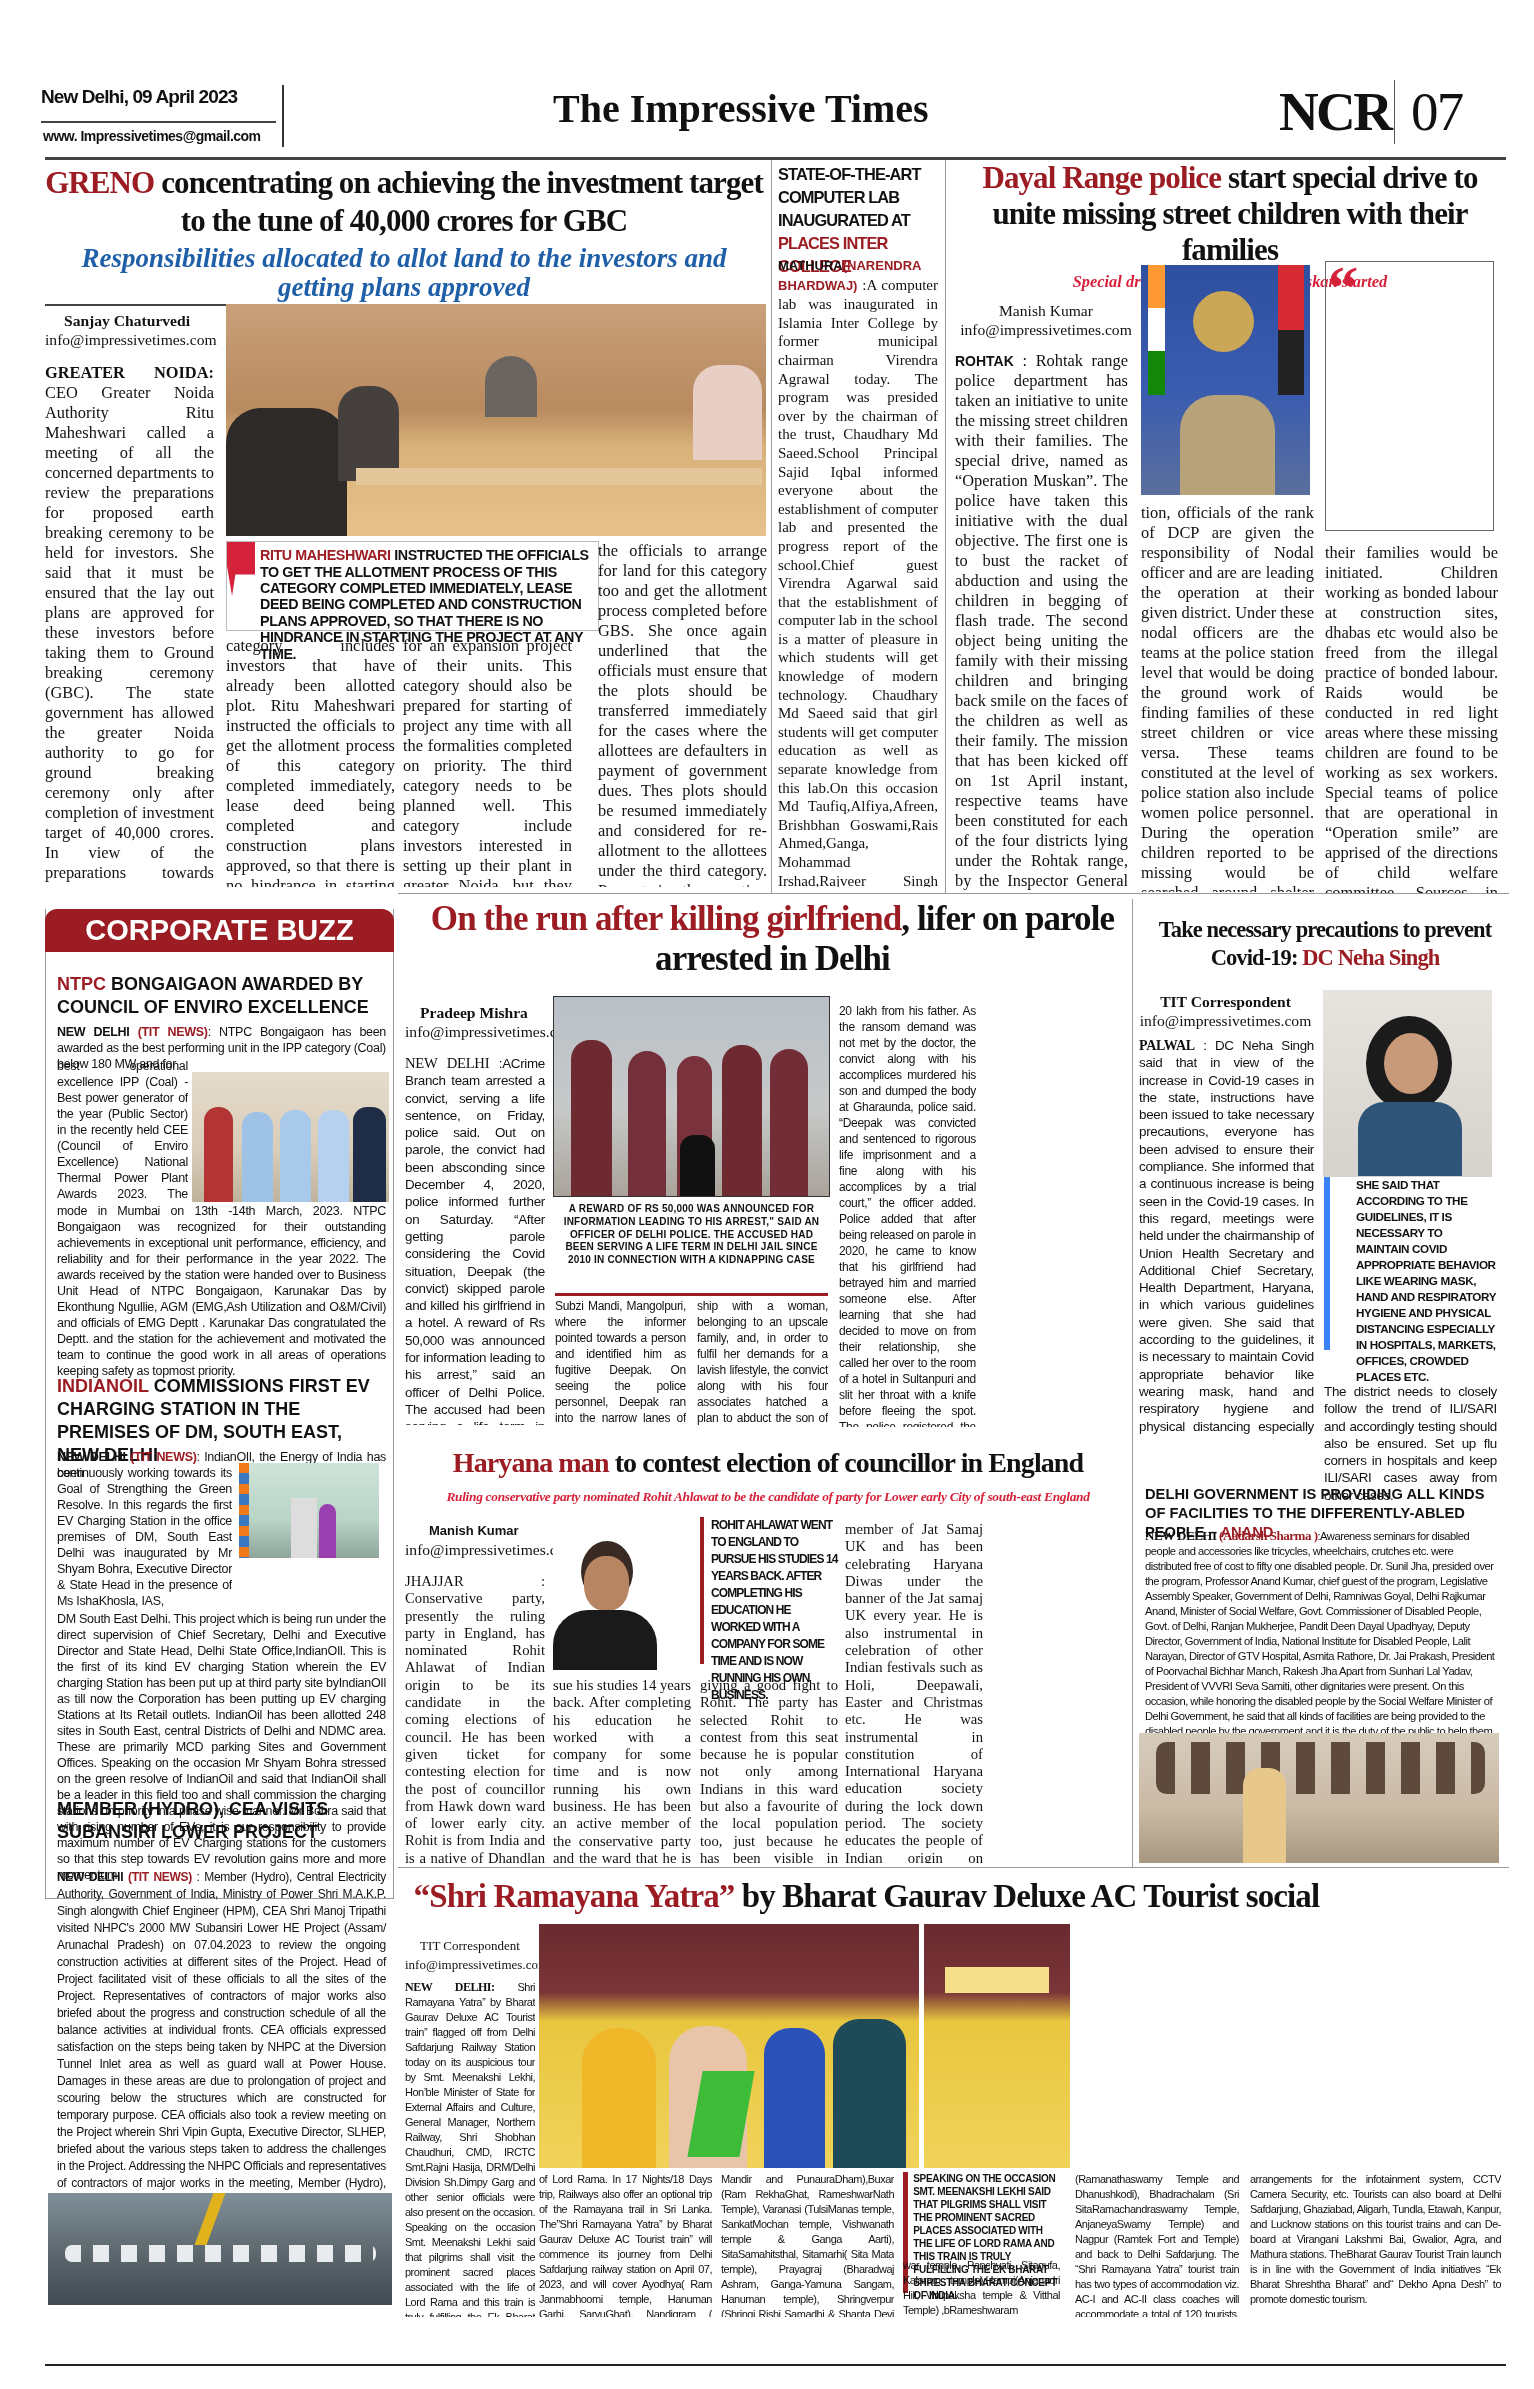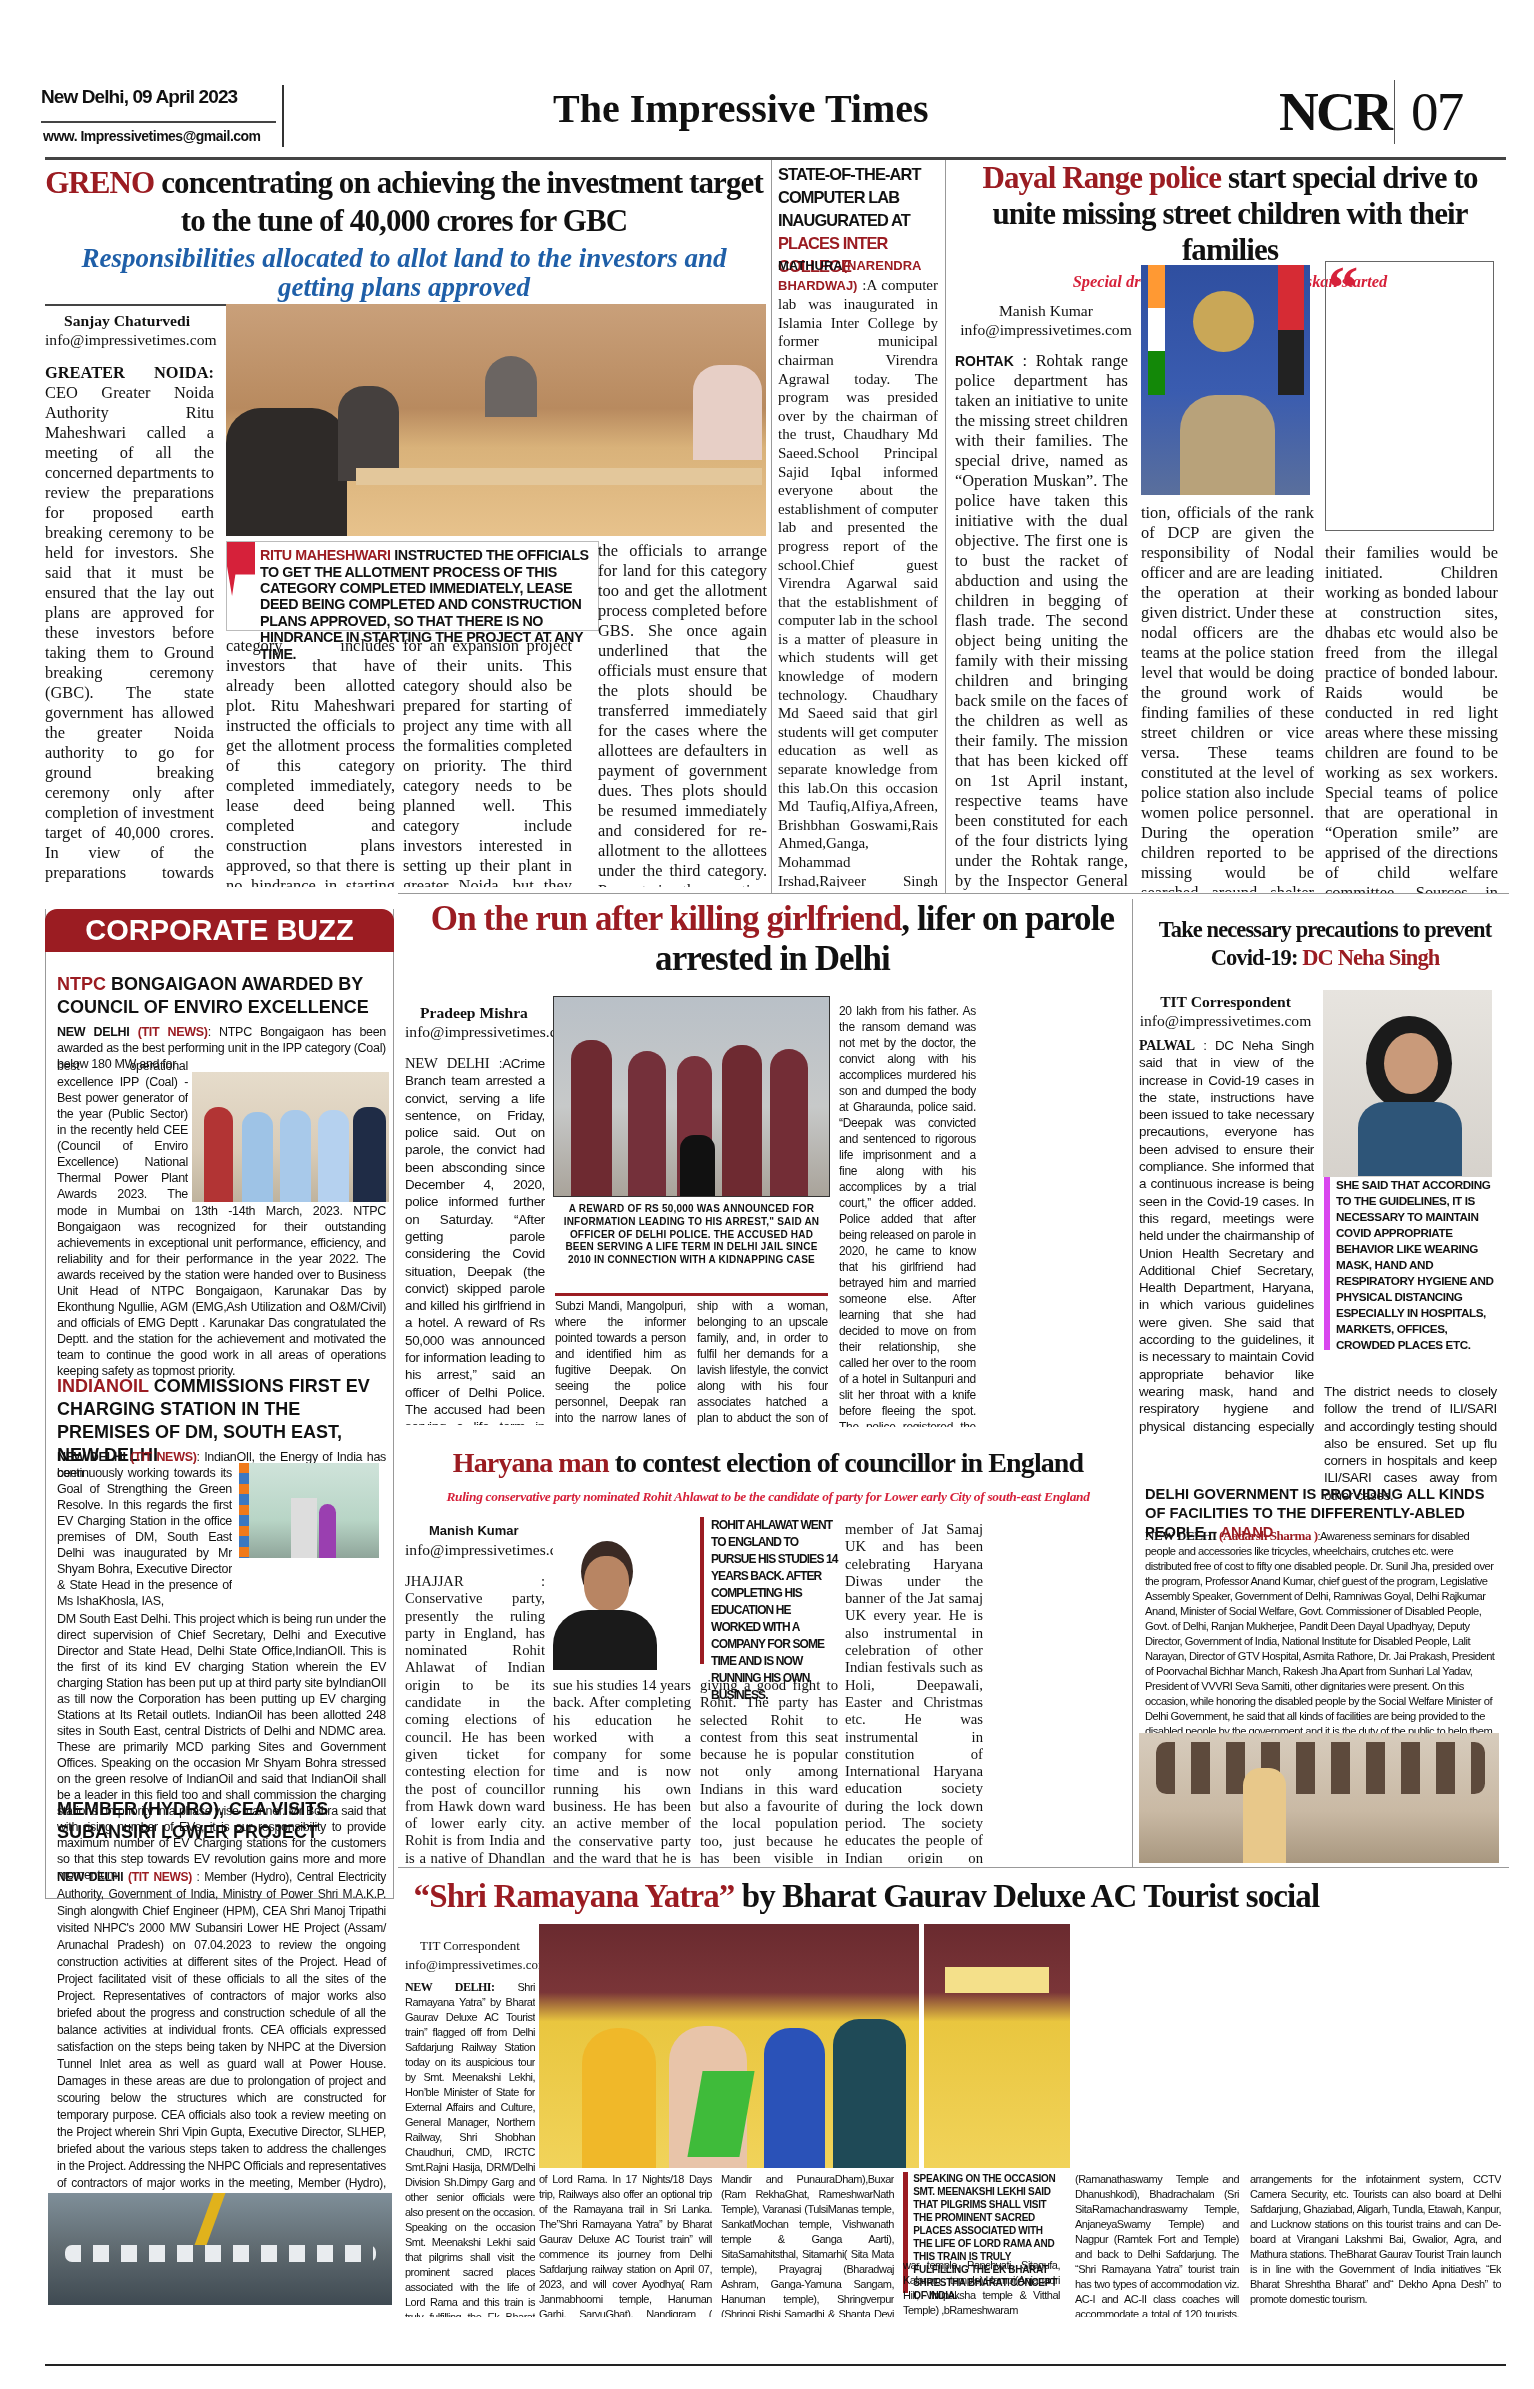--- a/index.html
+++ b/index.html
@@ -174,21 +174,21 @@
   <span>info@impressivetimes.com</span>
 </div>
 <div class="abs txt-n" style="left:1139px;top:1037px;width:175px;height:398px;overflow:hidden;">
   <b class="serif" style="font-size:14px;">PALWAL</b><span> : DC Neha Singh said that in view of the increase in Covid-19 cases in the state, instructions have been issued to take necessary precautions, everyone has been advised to ensure their compliance. She informed that a continuous increase is being seen in the Covid-19 cases. In this regard, meetings were held under the chairmanship of Union Health Secretary and Additional Chief Secretary, Health Department, Haryana, in which various guidelines were given. She said that according to the guidelines, it is necessary to maintain Covid appropriate behavior like wearing mask, hand and respiratory hygiene and physical distancing especially in hospitals, markets, offices, crowded places etc. Apart from this, the person who came in contact with the COVID-19 positive case should follow the COVID appropriate behavior and should also ensure his/her testing.</span>
 </div>
 <div class="photo" style="left:1323px;top:990px;width:169px;height:187px;background:linear-gradient(180deg,#e7e4df 0%,#d6d2cc 100%);">
   <div style="position:absolute;left:43px;top:26px;width:86px;height:95px;border-radius:50%;background:#1b1b1b;"></div>
   <div style="position:absolute;left:61px;top:43px;width:54px;height:61px;border-radius:50%;background:#c99a7a;"></div>
   <div style="position:absolute;left:35px;top:112px;width:104px;height:74px;background:#2e5578;border-radius:26px 26px 0 0;"></div>
 </div>
-<div class="abs" style="left:1324px;top:1177px;width:173px;height:173px;border-left:6px solid #d946ef;padding-left:6px;">
+<div class="abs" style="left:1324px;top:1177px;width:173px;height:173px;border-left:6px solid #3b82f6;padding-left:26px;">
   <div class="quote cond" style="font-size:11.7px;line-height:16px;">SHE SAID THAT ACCORDING TO THE GUIDELINES, IT IS NECESSARY TO MAINTAIN COVID APPROPRIATE BEHAVIOR LIKE WEARING MASK, HAND AND RESPIRATORY HYGIENE AND PHYSICAL DISTANCING ESPECIALLY IN HOSPITALS, MARKETS, OFFICES, CROWDED PLACES ETC.</div>
 </div>
 <div class="abs txt-n" style="left:1324px;top:1383px;width:173px;">The district needs to closely follow the trend of ILI/SARI and accordingly testing should also be ensured. Set up flu corners in hospitals and keep ILI/SARI cases away from other cases.</div>
 
 <div class="abs sans" style="left:1145px;top:1485px;width:354px;font-size:14.7px;line-height:19px;font-weight:bold;">
   <span>DELHI GOVERNMENT IS PROVIDING ALL KINDS OF FACILITIES TO THE DIFFERENTLY-ABLED PEOPLE – </span><span class="red">ANAND</span>
 </div>
 <div class="abs txt-n" style="left:1145px;top:1528px;width:354px;font-size:11.2px;line-height:15px;letter-spacing:-0.5px;text-align:left;">
   <b class="serif" style="font-size:13px;">NEW DELHI</b> <b class="serif red" style="font-size:13px;">(Aadarsh Sharma )</b><span>:Awareness seminars for disabled people and accessories like tricycles, wheelchairs, crutches etc. were distributed free of cost to fifty one disabled people. Dr. Sunil Jha, presided over the program, Professor Anand Kumar, chief guest of the program, Legislative Assembly Speaker, Government of Delhi, Ramniwas Goyal, Delhi Rajkumar Anand, Minister of Social Welfare, Govt. Commissioner of Disabled People, Govt. of Delhi, Ranjan Mukherjee, Pandit Deen Dayal Upadhyay, Deputy Director, Government of India, National Institute for Disabled People, Lalit Narayan, Director of GTV Hospital, Asmita Rathore, Dr. Jai Prakash, President of Poorvachal Bichhar Manch, Rakesh Jha Apart from Sunhari Lal Yadav, President of VVVRI Seva Samiti, other dignitaries were present. On this occasion, while honoring the disabled people by the Social Welfare Minister of Delhi Government, he said that all kinds of facilities are being provided to the disabled people by the government and it is the duty of the public to help them too.</span>
 </div>

